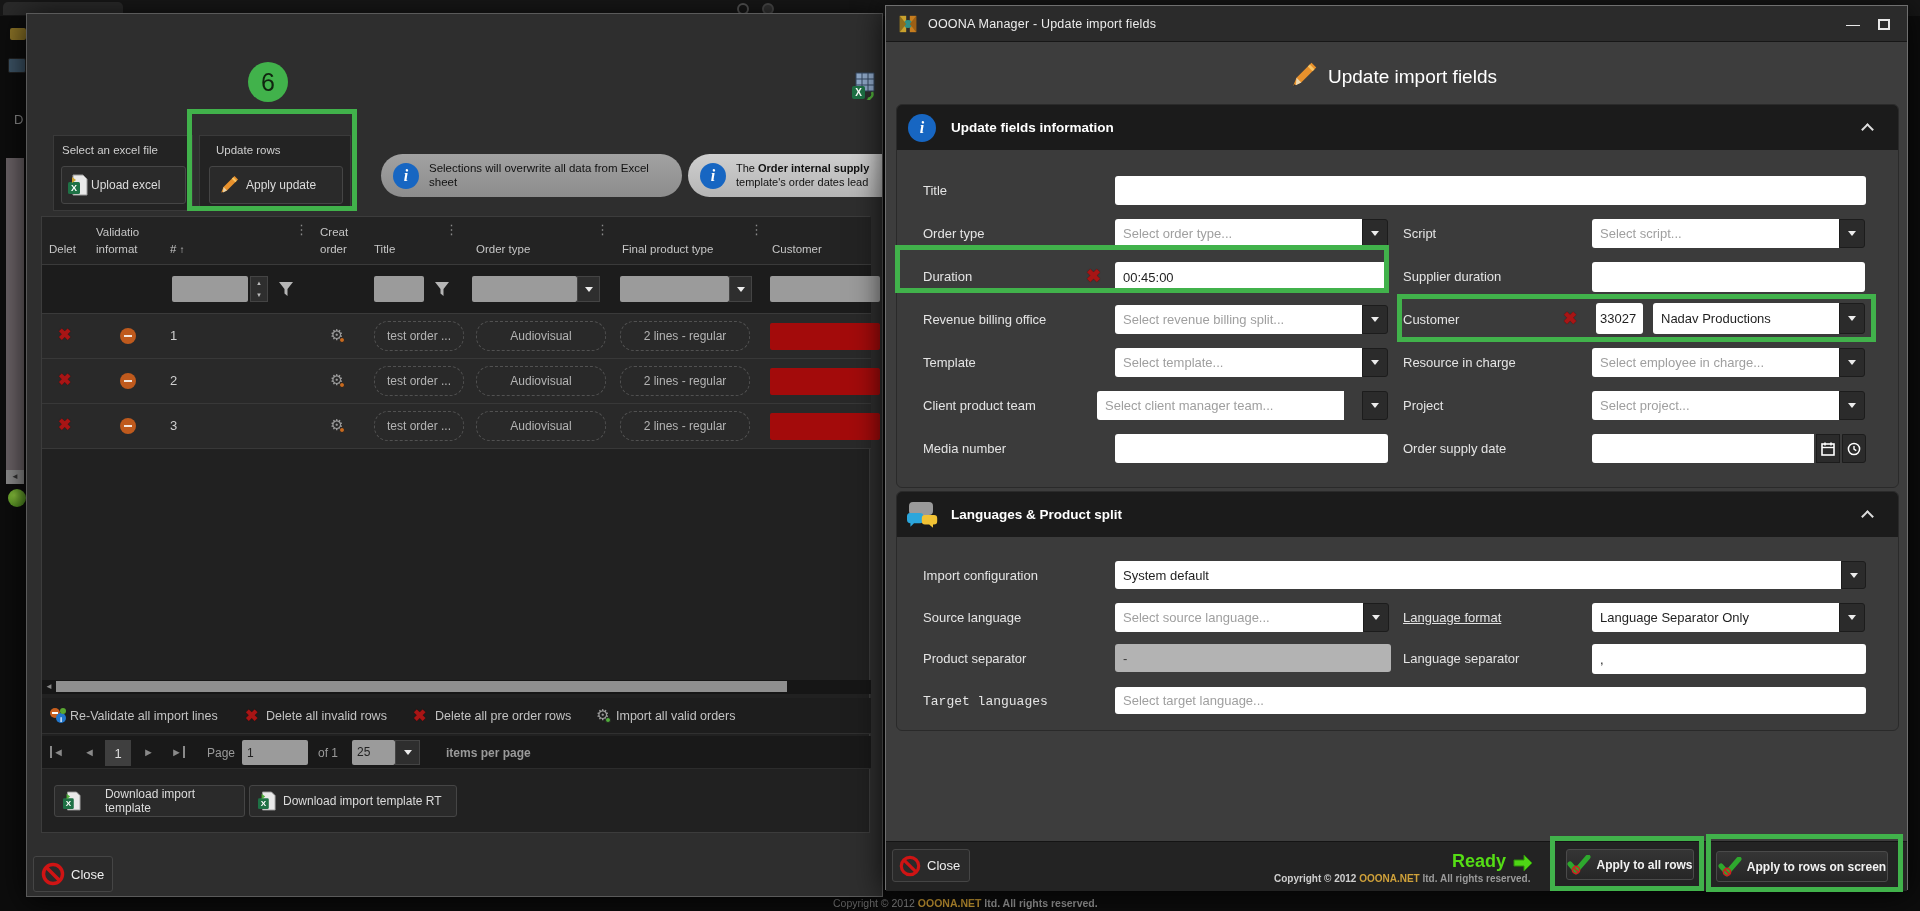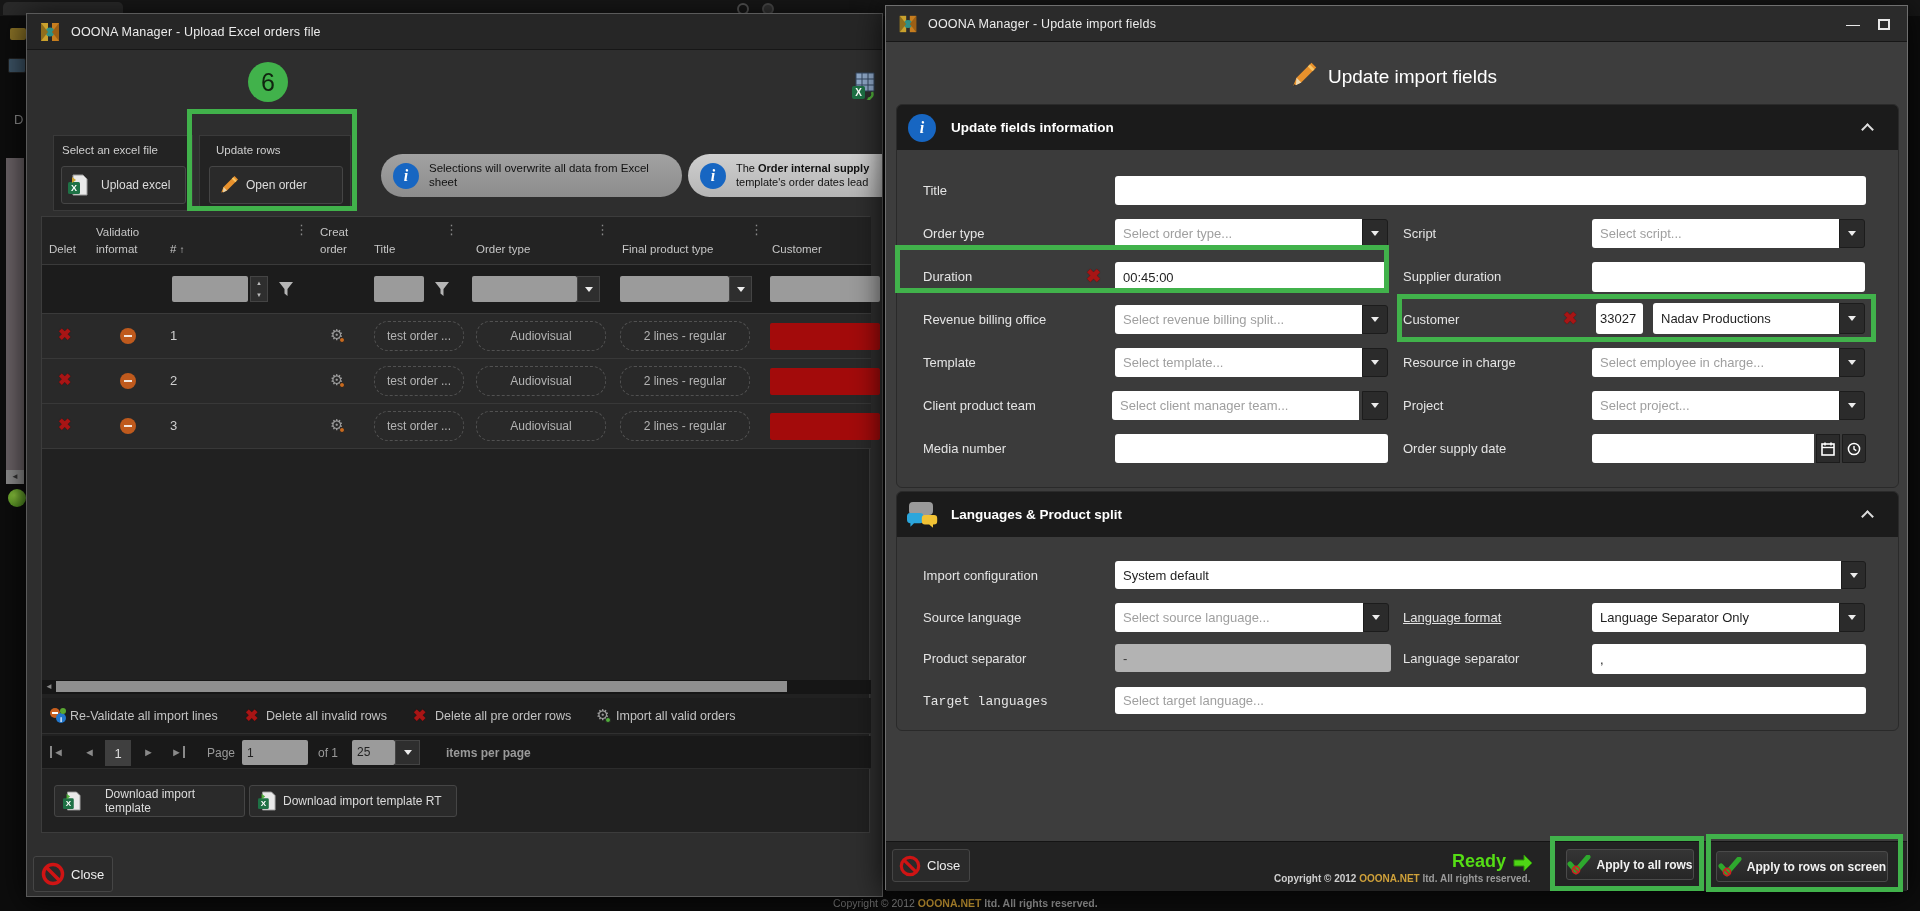--- a/index.html
+++ b/index.html
@@ -61,30 +61,20 @@
   <div class="abs" style="left:14px;top:112px;font-size:13px;color:#8f8f8f;">D</div>
   <div class="abs" style="left:6px;top:158px;width:18px;height:312px;background:#6b6367;"></div>
   <div class="abs" style="left:6px;top:470px;width:18px;height:14px;background:#8d8d8d;color:#333;font-size:8px;text-align:center;line-height:14px;">◄</div>
   <div class="abs" style="left:8px;top:489px;width:18px;height:18px;border-radius:50%;background:radial-gradient(circle at 35% 35%,#8cc63e,#3f7d17);"></div>
 
   <div class="abs" style="left:833px;top:897px;font-size:10.5px;color:#8d8d8d;">
     <span>Copyright © 2012 </span><span style="color:#c99a33;font-weight:bold;">OOONA.NET</span><span style="color:#9a9a9a;font-weight:bold;"> ltd. All rights reserved.</span>
   </div>
 
   <div class="win" style="left:26px;top:13px;width:857px;height:884px;overflow:hidden;z-index:5;">
-    <div class="titlebar">
-      <svg width="22" height="22" viewBox="0 0 22 22">
-          <rect x="2" y="2" width="7" height="18" fill="#caa12d"></rect>
-          <rect x="13" y="2" width="7" height="18" fill="#c77e1f"></rect>
-          <circle cx="11" cy="11" r="4.5" fill="#2f8f86"></circle>
-          <path d="M2 2 L9 11 L2 20 Z" fill="#8f6e1c"></path>
-          <path d="M20 2 L13 11 L20 20 Z" fill="#9c5f15"></path>
-        </svg>
-      <span class="ttl">OOONA Manager -  Upload Excel orders file</span>
-    </div>
 
     <div style="position:absolute;left:221px;top:48px;width:40px;height:40px;border-radius:50%;background:#41b24b;color:#10240f;font-size:25px;display:flex;align-items:center;justify-content:center;z-index:45;">6</div>
 
     <svg class="abs" style="left:825px;top:58px;" width="24" height="28" viewBox="0 0 24 28">
       <rect x="4" y="1" width="18" height="18" fill="#8fa8c8"></rect>
         <path d="M4 1 h18 v18 h-18 z" fill="none" stroke="#33475e"></path>
         <path d="M4 7 h18 M4 13 h18 M10 1 v18 M16 1 v18" stroke="#33475e" stroke-width="1"></path>
       <rect x="0" y="14" width="13" height="13" rx="2" fill="#1e7145"></rect>
         <text x="6.5" y="24" font-size="10" fill="#fff" text-anchor="middle" font-weight="bold">X</text>
       <path d="M20 20 q2 5 -4 7" stroke="#4fae3a" stroke-width="2.5" fill="none"></path>
@@ -93,33 +83,33 @@
 
     <div class="abs" style="left:26px;top:121px;width:140px;height:76px;background:#232323;border:1px solid #3a3a3a;">
       <div style="position:absolute;left:8px;top:8px;font-size:11.5px;color:#cfcfcf;">Select an excel file</div>
       <div class="darkbtn" style="left:7px;top:30px;width:125px;height:38px;padding-left:6px;">
         <svg width="20" height="22" viewBox="0 0 20 22">
             <path d="M5 1 h10 l4 4 v16 h-14 z" fill="#e9e9e9" stroke="#9a9a9a"></path>
             <rect x="0" y="8" width="12" height="12" rx="1.5" fill="#1e7145"></rect>
             <text x="6" y="17" font-size="9" fill="#fff" text-anchor="middle" font-weight="bold">X</text>
             <path d="M4 3 l4 3 l-4 3" fill="#caa12d"></path>
           </svg>
-        <span style="margin-left:13px;">Upload excel</span>
+        <span style="margin-left:3px;">Upload excel</span>
       </div>
     </div>
     <div class="abs" style="left:172px;top:121px;width:152px;height:76px;background:#232323;border:1px solid #3a3a3a;">
       <div style="position:absolute;left:16px;top:8px;font-size:11.5px;color:#cfcfcf;">Update rows</div>
       <div class="darkbtn" style="left:9px;top:30px;width:134px;height:38px;padding-left:8px;">
         <svg width="22" height="22" viewBox="0 0 22 22">
             <path d="M3 19 l2.5 -6 l11 -11 l3.5 3.5 l-11 11 z" fill="#e8912c"></path>
             <path d="M5.5 13 l3.5 3.5 l-4 2 z" fill="#e8d3a8"></path>
             <path d="M3.8 17.6 l1.2 1.2 l-2 .7 z" fill="#333"></path>
             <path d="M14.5 4 l3.5 3.5" stroke="#f7c464" stroke-width="2"></path>
           </svg>
-        <span style="margin-left:6px;">Open order</span>
+        <span style="margin-left:6px;">Apply update</span>
       </div>
     </div>
 
     <div class="greenbox" style="left:160px;top:95px;width:170px;height:102px;"></div>
 
     <div class="pill" style="left:354px;top:140px;width:301px;height:43px;background:linear-gradient(#a2a2a2,#8c8c8c);">
       <div class="infoicon" style="width:26px;height:26px;flex:0 0 26px;">i</div>
       <span style="font-size:11.5px;color:#111;margin-left:10px;line-height:1.15;">Selections will overwrite all data from Excel sheet</span>
     </div>
     <div class="pill" style="left:661px;top:140px;width:250px;height:43px;background:linear-gradient(#cfcfcf,#b5b5b5);">
@@ -354,21 +344,21 @@
     <div class="cbtn" style="left:476px;top:342px;width:26px;height:29px;">
         <span class="caret"></span>
       </div>
     <span class="lbl" style="left:517px;top:349px;">Resource in charge</span>
     <div class="combo phv" style="left:706px;top:342px;width:247px;height:29px;">Select employee in charge...</div>
     <div class="cbtn" style="left:953px;top:342px;width:26px;height:29px;">
         <span class="caret"></span>
       </div>
 
     <span class="lbl" style="left:37px;top:392px;">Client product team</span>
-    <div class="combo phv" style="left:226px;top:385px;width:247px;height:29px;">Select client manager team...</div>
+    <div class="combo phv" style="left:211px;top:385px;width:247px;height:29px;">Select client manager team...</div>
     <div class="cbtn" style="left:476px;top:385px;width:26px;height:29px;">
         <span class="caret"></span>
       </div>
     <span class="lbl" style="left:517px;top:392px;">Project</span>
     <div class="combo phv" style="left:706px;top:385px;width:247px;height:29px;">Select project...</div>
     <div class="cbtn" style="left:953px;top:385px;width:26px;height:29px;">
         <span class="caret"></span>
       </div>
 
     <span class="lbl" style="left:37px;top:435px;">Media number</span>

